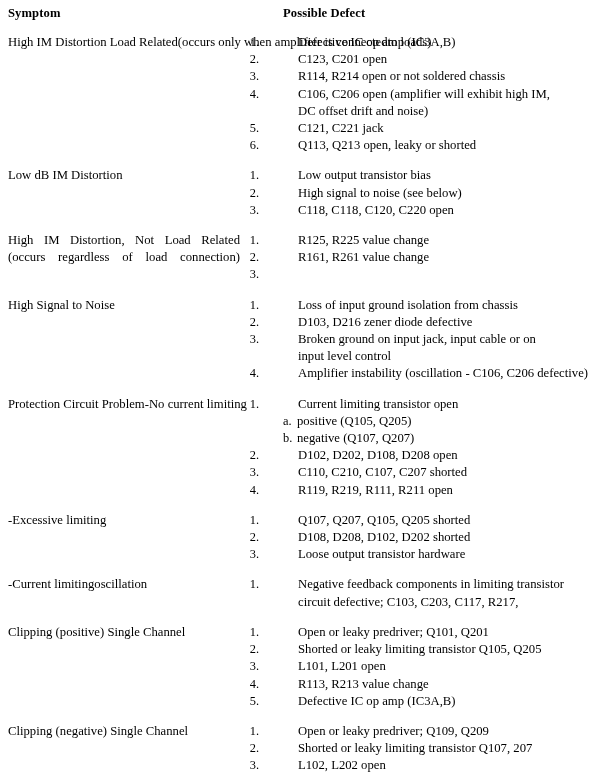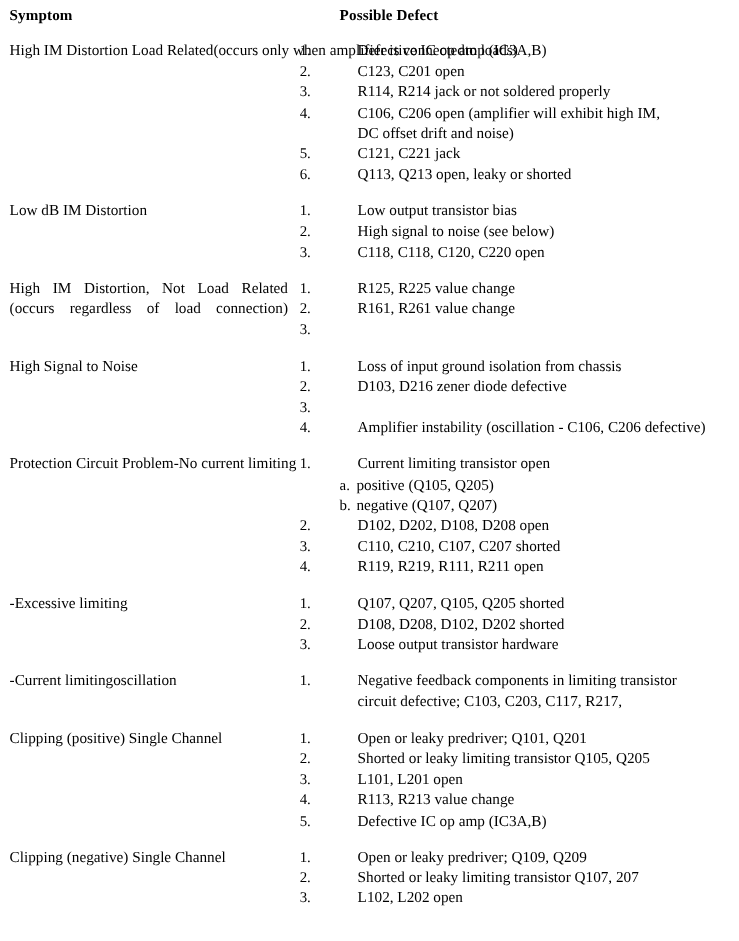--- a/index.html
+++ b/index.html
@@ -129,21 +129,21 @@
           </div>
           <div class="defect-item">
             <div class="num">2.</div>
             <div class="defect-text">
               <span class="wrap-line">C123, C201 open</span>
             </div>
           </div>
           <div class="defect-item">
             <div class="num">3.</div>
             <div class="defect-text">
-              <span class="wrap-line">R114, R214 jack or not soldered properly</span>
+              <span class="wrap-line">R114, R214 open or not soldered chassis</span>
             </div>
           </div>
           <div class="defect-item">
             <div class="num">4.</div>
             <div class="defect-text">
               <span class="wrap-line">C106, C206 open (amplifier will exhibit high IM,</span>
               <span class="wrap-line">DC offset drift and noise)</span>
             </div>
           </div>
           <div class="defect-item">
@@ -216,20 +216,24 @@
             </div>
           </div>
           <div class="defect-item">
             <div class="num">2.</div>
             <div class="defect-text">
               <span class="wrap-line">D103, D216 zener diode defective</span>
             </div>
           </div>
           <div class="defect-item">
             <div class="num">3.</div>
+            <div class="defect-text">
+              <span class="wrap-line">Broken ground on input jack, input cable or on</span>
+              <span class="wrap-line">input level control</span>
+            </div>
           </div>
           <div class="defect-item">
             <div class="num">4.</div>
             <div class="defect-text">
               <span class="wrap-line">Amplifier instability (oscillation - C106, C206 defective)</span>
             </div>
           </div>
         </div>
       </div>
       <div class="block">

